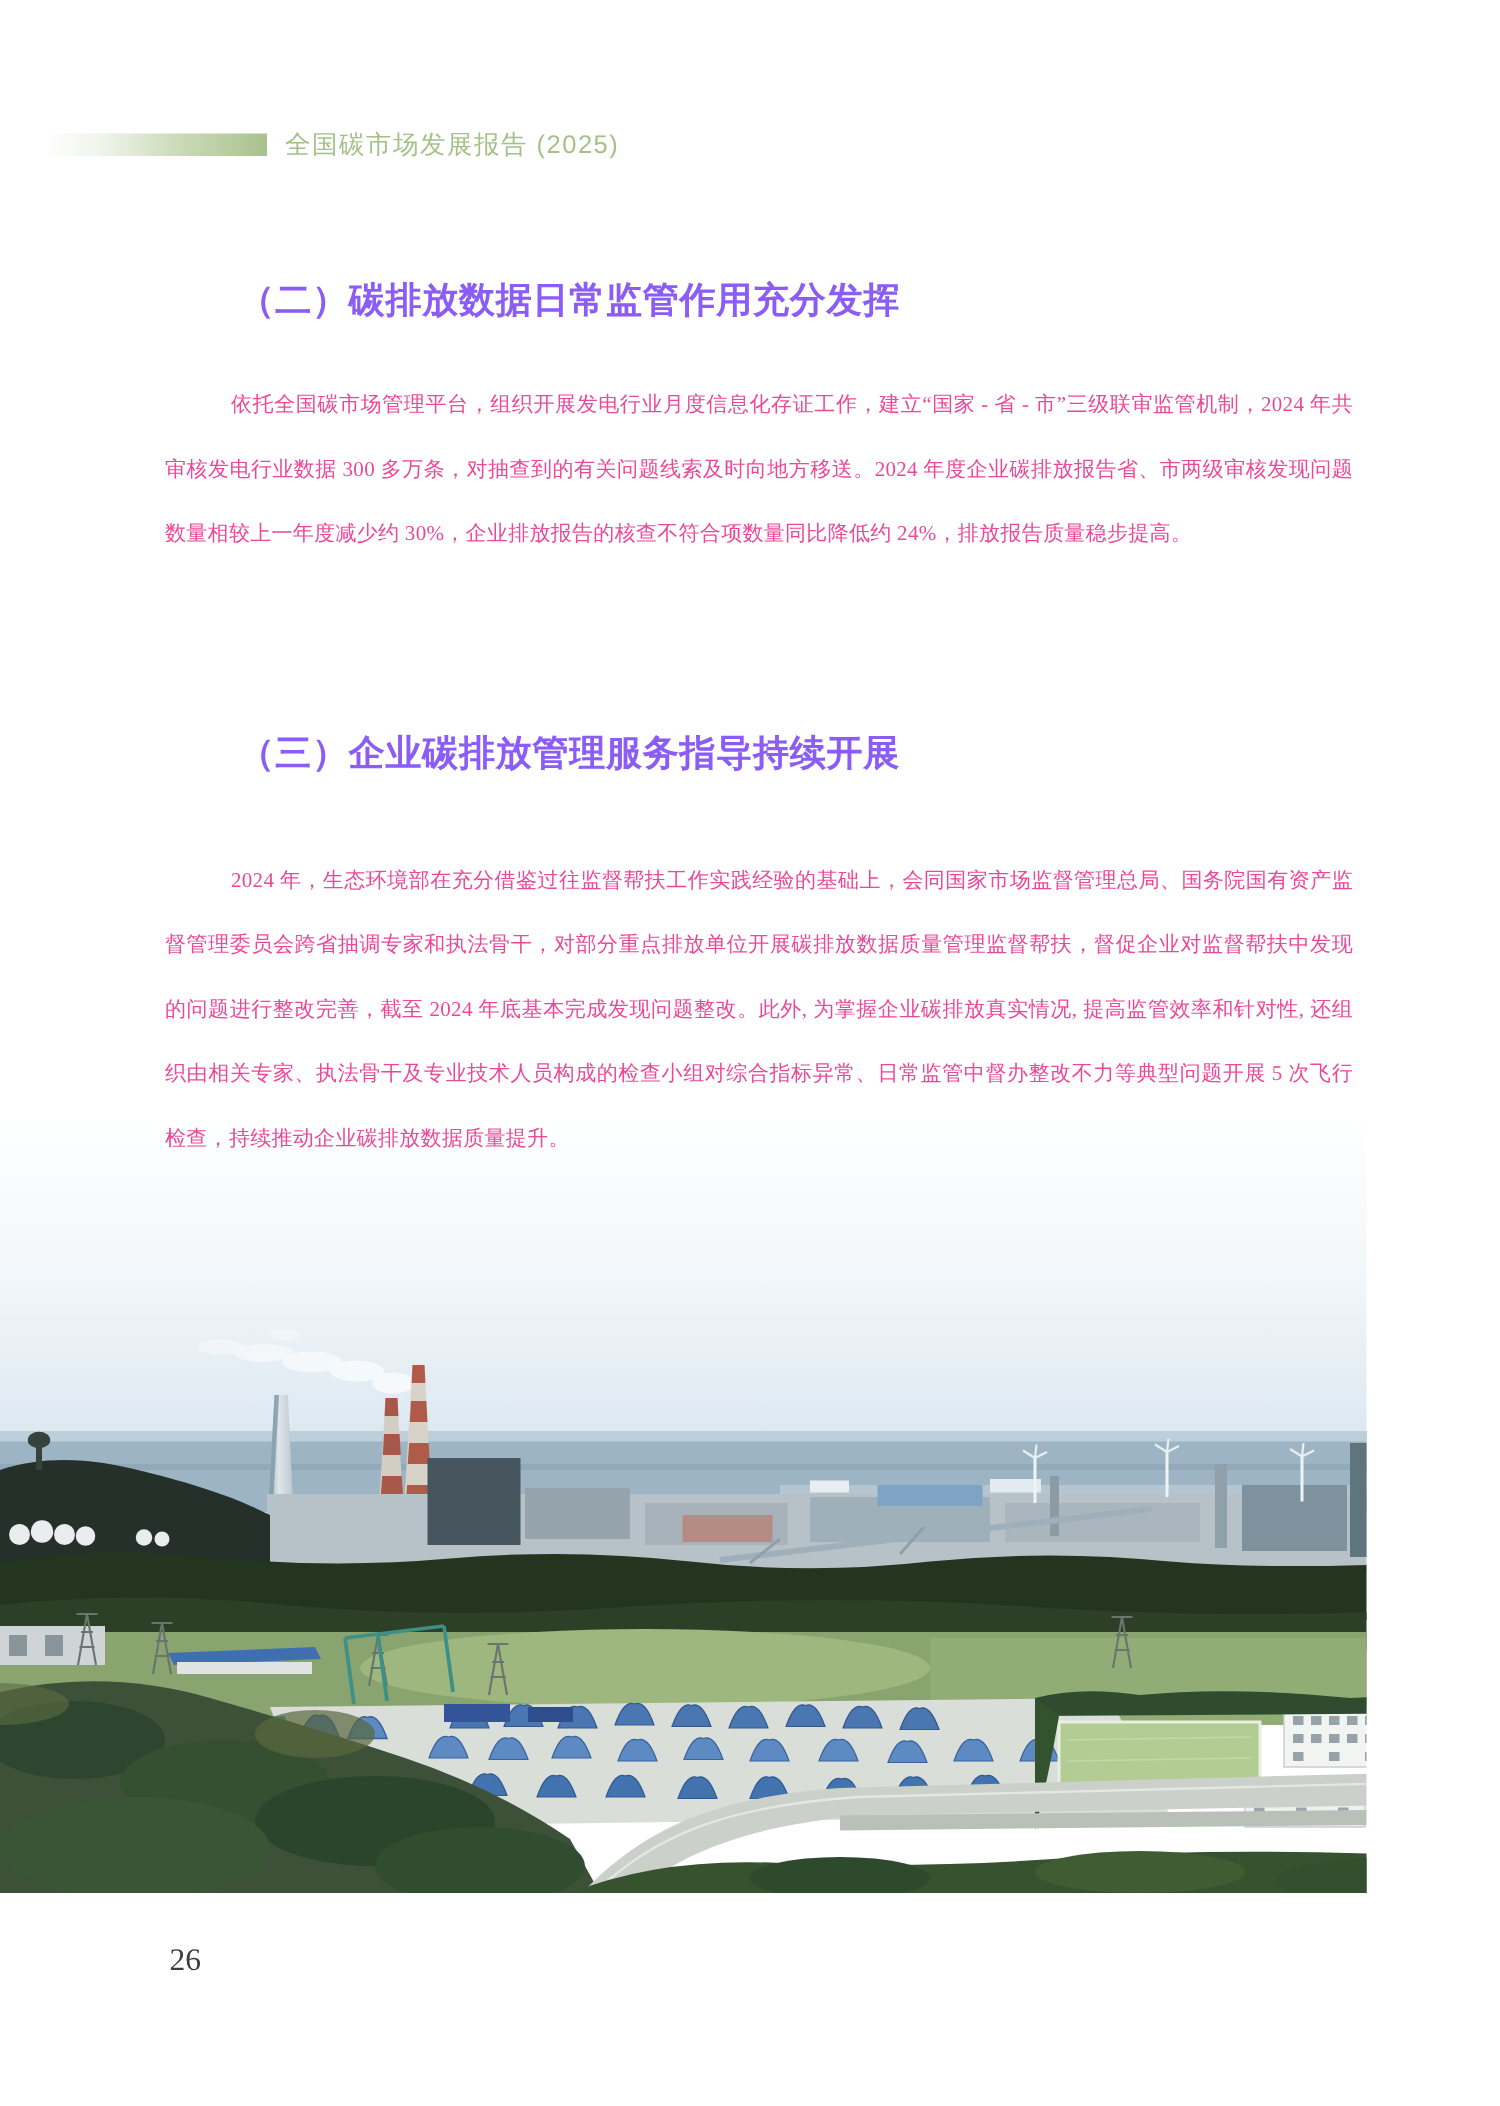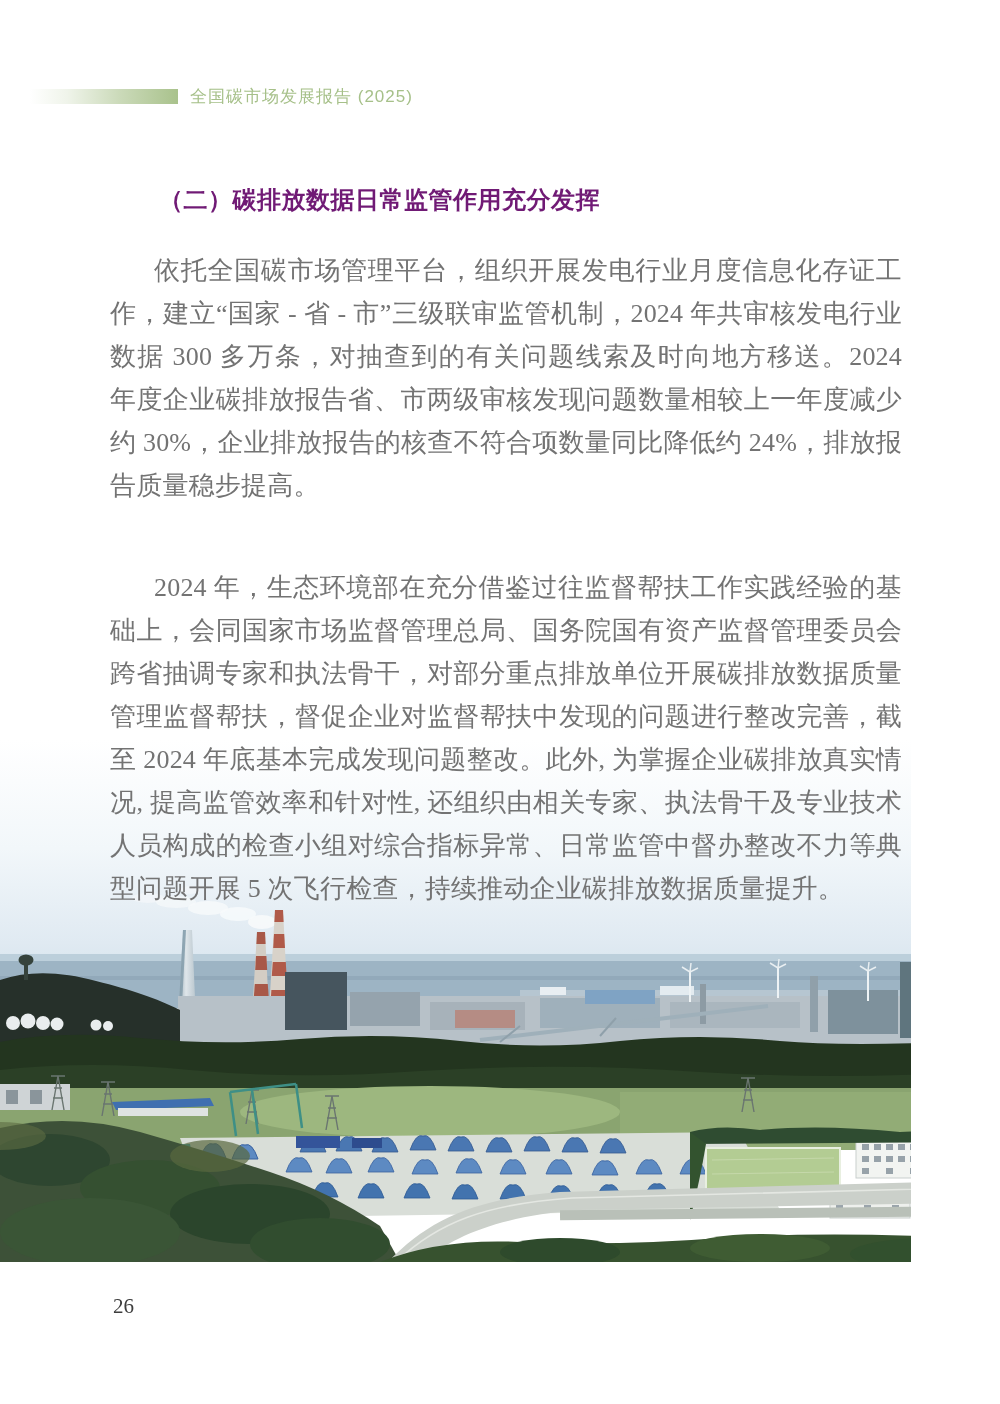--- a/index.html
+++ b/index.html
@@ -2,43 +2,44 @@
 <html><head>
 <meta charset="utf-8">
 <style>
   html,body{margin:0;padding:0;background:#ffffff;}
   .page{position:relative;width:911px;height:1404px;background:#ffffff;overflow:hidden;
         font-family:"Liberation Serif","DejaVu Serif",serif;}
   .header-bar{position:absolute;left:30px;top:89px;width:148px;height:15px;
         background:linear-gradient(90deg,rgba(169,194,140,0) 0%,rgba(169,194,140,0.18) 25%,rgba(169,194,140,0.6) 60%,#a9c28c 100%);}
   .header-title{position:absolute;left:190px;top:85px;font-family:"Liberation Sans","DejaVu Sans",sans-serif;
         font-size:17px;letter-spacing:1px;color:#a6c089;}
-  .sec-heading{position:absolute;left:159px;width:720px;font-size:24px;font-weight:700;color:#701a75;
+  .sec-heading{position:absolute;left:159px;width:720px;font-size:24px;font-weight:700;color:#8b5cf6;
         letter-spacing:0.5px;z-index:3;}
   #sec1-heading{top:184px;}
   #sec2-heading{top:486px;}
-  .para{position:absolute;left:110px;width:792px;font-size:26px;line-height:43px;color:#737373;
+  .para{position:absolute;left:110px;width:792px;font-size:14px;line-height:43px;color:#ec4899;
         text-align:justify;text-indent:44px;z-index:3;letter-spacing:0.2px;}
   #sec1-body{top:249px;}
   #sec2-body{top:566px;}
   .photo{position:absolute;left:0;top:740px;width:1000px;height:522px;z-index:1;}
   .photo svg{display:block;width:1000px;height:522px;}
   .page-number{position:absolute;left:113px;top:1294px;font-size:21px;color:#3d3d3d;z-index:3;text-align:center;}
 </style>
 </head>
 <body>
 
 <div class="page">
 
   <div class="header-bar"></div>
   <div class="header-title">全国碳市场发展报告 (2025)</div>
 
   <div class="sec-heading" id="sec1-heading">（二）碳排放数据日常监管作用充分发挥</div>
   <div class="para" id="sec1-body">依托全国碳市场管理平台，组织开展发电行业月度信息化存证工作，建立“国家 - 省 - 市”三级联审监管机制，2024 年共审核发电行业数据 300 多万条，对抽查到的有关问题线索及时向地方移送。2024 年度企业碳排放报告省、市两级审核发现问题数量相较上一年度减少约 30%，企业排放报告的核查不符合项数量同比降低约 24%，排放报告质量稳步提高。</div>
 
+  <div class="sec-heading" id="sec2-heading">（三）企业碳排放管理服务指导持续开展</div>
   <div class="para" id="sec2-body">2024 年，生态环境部在充分借鉴过往监督帮扶工作实践经验的基础上，会同国家市场监督管理总局、国务院国有资产监督管理委员会跨省抽调专家和执法骨干，对部分重点排放单位开展碳排放数据质量管理监督帮扶，督促企业对监督帮扶中发现的问题进行整改完善，截至 2024 年底基本完成发现问题整改。此外, 为掌握企业碳排放真实情况, 提高监管效率和针对性, 还组织由相关专家、执法骨干及专业技术人员构成的检查小组对综合指标异常、日常监管中督办整改不力等典型问题开展 5 次飞行检查，持续推动企业碳排放数据质量提升。</div>
 
   <figure class="photo" style="margin:0" aria-label="沿海工业园区鸟瞰：电厂烟囱与厂房、蓝色防尘布覆盖料场、绿地与道路">
     <svg viewBox="0 0 1000 522" preserveAspectRatio="none">
       <defs>
         <linearGradient id="sky" x1="0" y1="0" x2="0" y2="1">
           <stop offset="0" stop-color="#ffffff"></stop>
           <stop offset="0.4" stop-color="#f2f7fa"></stop>
           <stop offset="0.75" stop-color="#e0eaf2"></stop>
           <stop offset="1" stop-color="#cfdfe9"></stop>

